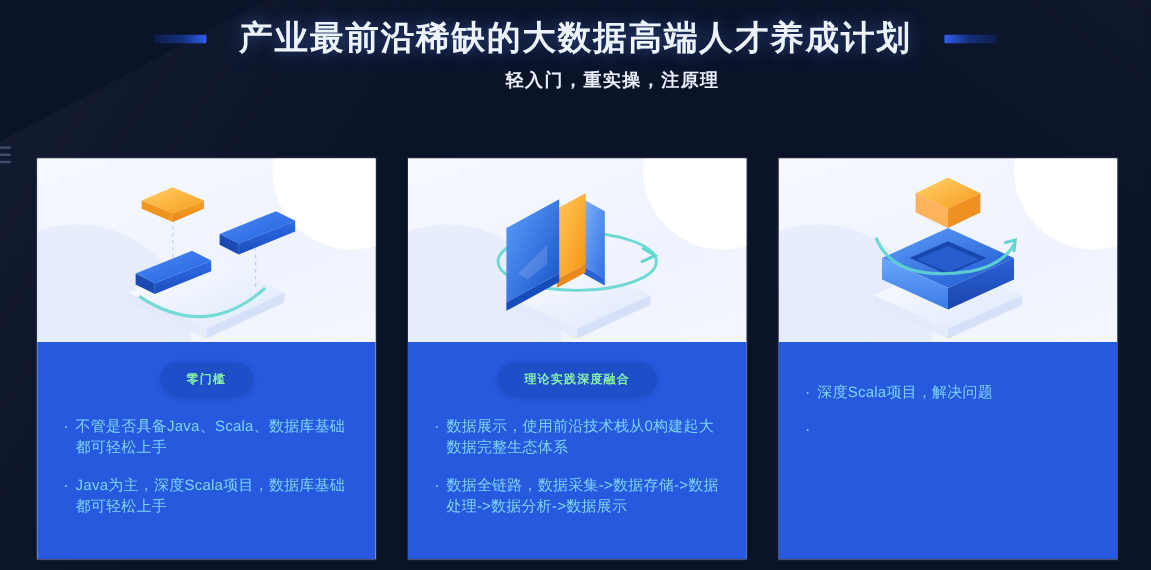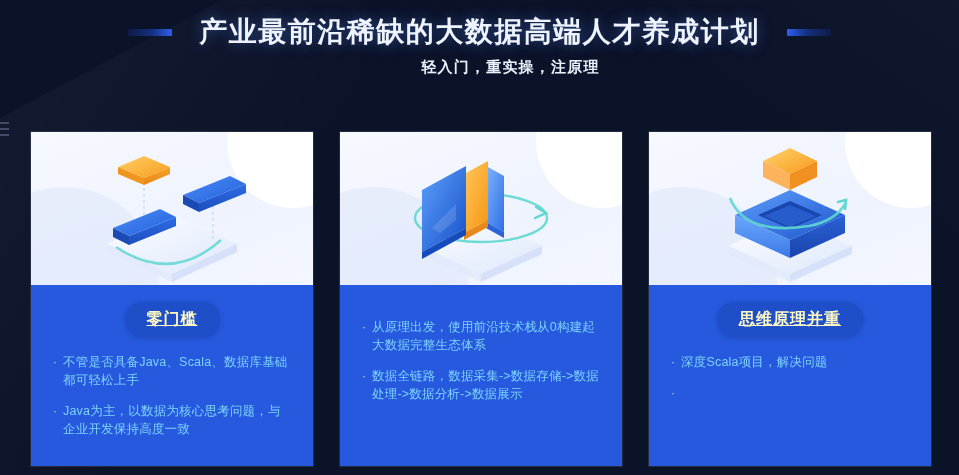--- a/index.html
+++ b/index.html
@@ -70,25 +70,24 @@
     position:absolute; left:-62px; bottom:-92px;
     width:190px; height:190px; border-radius:50%;
     background:rgba(214,224,248,0.40);
   }
   .illo svg { position:absolute; left:0; top:0; }
   .body {
     flex:1; background:#2659dd; padding-top:17px;
     display:flex; flex-direction:column; align-items:center;
   }
   .pill {
-    background:#1f4ec9; color:#fef9c3;
-    font-size:16px; font-weight:bold; letter-spacing:1px;
+    background:#1f4ec9; color:#86efac;
+    font-size:10px; font-weight:bold; letter-spacing:1px;
     padding:7px 22px; border-radius:17px; white-space:nowrap;
     box-shadow:0 1px 4px rgba(10,30,90,0.25);
-    text-decoration:underline;
   }
   .bullets { margin-top:16px; width:100%; padding:0 20px 0 22px; }
   .bullet { display:flex; margin-bottom:13px; }
   .dot {
     color:#c6d6fb; font-size:12px; line-height:18px;
     flex:0 0 9px; margin-right:1px;
   }
   .btext {
     color:#7dd3fc; font-size:12.5px; line-height:18px;
     letter-spacing:0.2px;
@@ -170,21 +169,21 @@
     </div>
     <div class="body">
       <div class="pill">零门槛</div>
       <div class="bullets">
         <div class="bullet">
           <span class="dot">·</span>
           <span class="btext">不管是否具备Java、Scala、数据库基础都可轻松上手</span>
         </div>
         <div class="bullet">
           <span class="dot">·</span>
-          <span class="btext">Java为主，以数据为核心思考问题，与企业开发保持高度一致</span>
+          <span class="btext">Java为主，深度Scala项目，数据库基础都可轻松上手</span>
         </div>
       </div>
     </div>
   </div>
 
   <div class="card">
     <div class="illo">
       <div class="circle-tr"></div>
       <div class="circle-bl"></div>
       <svg width="282" height="153" viewBox="0 0 282 153">
@@ -219,24 +218,25 @@
 
         <polygon points="124,42 148,29 148,88 124,101" fill="url(#c2or)"></polygon>
         <polygon points="124,101 148,88 148,95 124,108" fill="#e8891a"></polygon>
 
         <polygon points="82,58 126,34 126,96 82,120" fill="url(#c2front)"></polygon>
         <polygon points="82,120 126,96 126,103 82,127" fill="#154bbb"></polygon>
         <polygon points="92,96 116,72 116,88 100,101" fill="#ffffff" opacity="0.14"></polygon>
       </svg>
     </div>
     <div class="body">
+      <div class="pill">理论实践深度融合</div>
       <div class="bullets">
         <div class="bullet">
           <span class="dot">·</span>
-          <span class="btext">从原理出发，使用前沿技术栈从0构建起大数据完整生态体系</span>
+          <span class="btext">数据展示，使用前沿技术栈从0构建起大数据完整生态体系</span>
         </div>
         <div class="bullet">
           <span class="dot">·</span>
           <span class="btext">数据全链路，数据采集-&gt;数据存储-&gt;数据处理-&gt;数据分析-&gt;数据展示</span>
         </div>
       </div>
     </div>
   </div>
 
   <div class="card">
@@ -280,21 +280,20 @@
 
         <path d="M81,66 Q96,104 160,94 Q186,89 196,72" stroke="#5fd7d0" stroke-width="2.6" fill="none" opacity="0.9"></path>
         <path d="M189,70 l8,-2 -1,9" fill="none" stroke="#5fd7d0" stroke-width="2.6" stroke-linecap="round"></path>
 
         <polygon points="141,16 168,29 141,42 114,29" fill="url(#c3or)"></polygon>
         <polygon points="114,29 141,42 141,58 114,45" fill="#fdb35c"></polygon>
         <polygon points="168,29 141,42 141,58 168,45" fill="#f09021"></polygon>
       </svg>
     </div>
     <div class="body">
-      <div class="pill">思维原理并重</div>
       <div class="bullets">
         <div class="bullet">
           <span class="dot">·</span>
           <span class="btext">深度Scala项目，解决问题</span>
         </div>
         <div class="bullet">
           <span class="dot">·</span>
         </div>
       </div>
     </div>

